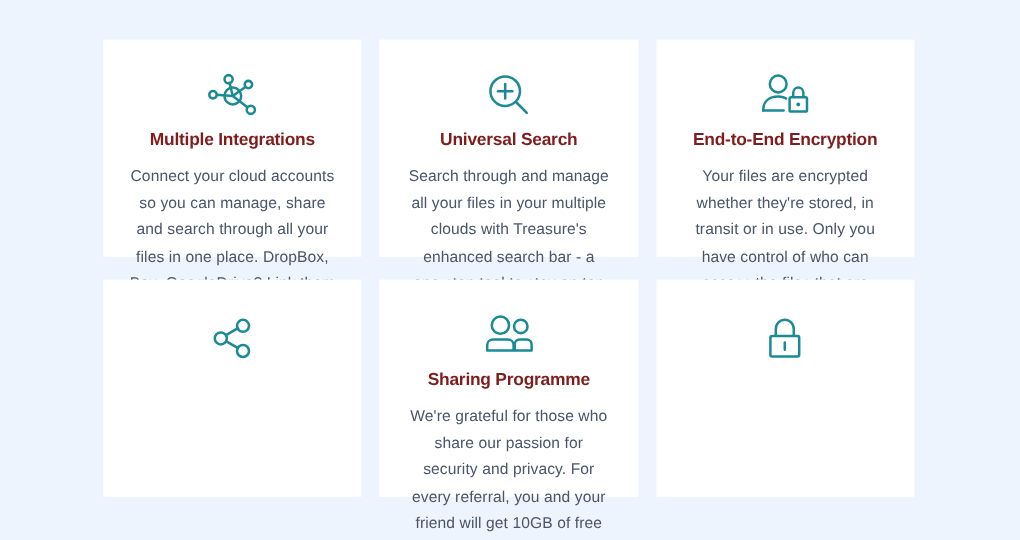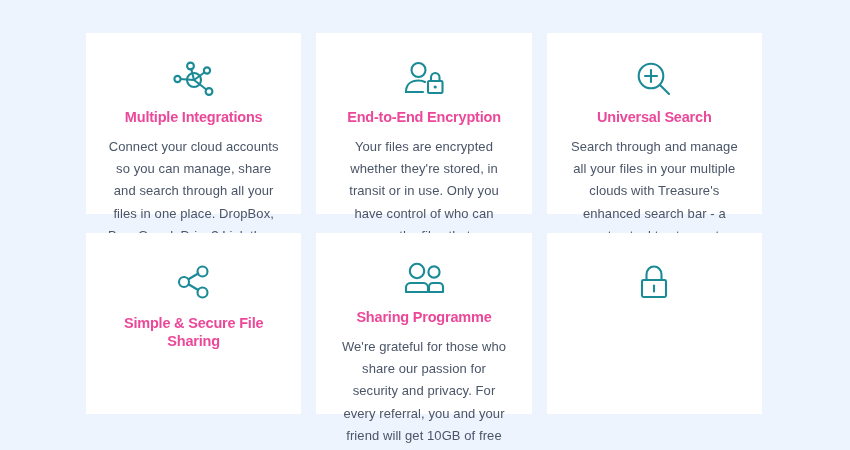--- a/index.html
+++ b/index.html
@@ -45,21 +45,21 @@
     margin-bottom: 10px;
   }
 
   .card-icon svg {
     display: block;
   }
 
   .card-title {
     font-size: 14.5px;
     font-weight: bold;
-    color: #ec4899;
+    color: #7f1d1d;
     text-align: center;
     line-height: 1.22;
     letter-spacing: -0.2px;
     margin-bottom: 9px;
   }
 
   .card-body {
     font-size: 13px;
     font-weight: normal;
     color: #4a5568;
@@ -88,56 +88,55 @@
         <circle cx="6.5" cy="20" r="3.1"></circle>
       </svg>
     </div>
     <div class="card-title">Multiple Integrations</div>
     <div class="card-body">Connect your cloud accounts so you can manage, share and search through all your files in one place. DropBox, Box, GoogleDrive? Link them up in Treasure!</div>
   </div>
 
   <div class="feature-card">
     <div class="card-icon">
       <svg width="46" height="40" viewBox="0 0 46 40" fill="none" stroke="#1a8a96" stroke-width="2.1">
+        <circle cx="20" cy="17" r="12.3"></circle>
+        <line x1="20" y1="11" x2="20" y2="23" stroke-linecap="round"></line>
+        <line x1="14" y1="17" x2="26" y2="17" stroke-linecap="round"></line>
+        <line x1="29" y1="26" x2="38" y2="35" stroke-linecap="round"></line>
+      </svg>
+    </div>
+    <div class="card-title">Universal Search</div>
+    <div class="card-body">Search through and manage all your files in your multiple clouds with Treasure's enhanced search bar - a one-stop tool to stay on top of your cloud accounts.</div>
+  </div>
+
+  <div class="feature-card">
+    <div class="card-icon">
+      <svg width="46" height="40" viewBox="0 0 46 40" fill="none" stroke="#1a8a96" stroke-width="2.1">
         <circle cx="17.5" cy="11" r="7"></circle>
         <path d="M5 33 C5 25 10.5 21.5 17.5 21.5 C20 21.5 22.2 22 24 23" stroke-linecap="round"></path>
         <line x1="5" y1="33" x2="22" y2="33" stroke-linecap="round"></line>
         <rect x="27" y="22" width="14.5" height="12" rx="1.2"></rect>
         <path d="M30 22 V18.6 C30 15.7 32 14 34.2 14 C36.4 14 38.5 15.7 38.5 18.6 V22"></path>
         <circle cx="34.2" cy="28" r="1.6" fill="#1a8a96" stroke="none"></circle>
       </svg>
     </div>
     <div class="card-title">End-to-End Encryption</div>
     <div class="card-body">Your files are encrypted whether they're stored, in transit or in use. Only you have control of who can access the files that are precious to you.</div>
   </div>
 
   <div class="feature-card">
     <div class="card-icon">
       <svg width="46" height="40" viewBox="0 0 46 40" fill="none" stroke="#1a8a96" stroke-width="2.1">
-        <circle cx="20" cy="17" r="12.3"></circle>
-        <line x1="20" y1="11" x2="20" y2="23" stroke-linecap="round"></line>
-        <line x1="14" y1="17" x2="26" y2="17" stroke-linecap="round"></line>
-        <line x1="29" y1="26" x2="38" y2="35" stroke-linecap="round"></line>
-      </svg>
-    </div>
-    <div class="card-title">Universal Search</div>
-    <div class="card-body">Search through and manage all your files in your multiple clouds with Treasure's enhanced search bar - a one-stop tool to stay on top of your cloud accounts.</div>
-  </div>
-
-  <div class="feature-card">
-    <div class="card-icon">
-      <svg width="46" height="40" viewBox="0 0 46 40" fill="none" stroke="#1a8a96" stroke-width="2.1">
         <line x1="17" y1="17.5" x2="28" y2="11"></line>
         <line x1="17" y1="22" x2="28" y2="28.5"></line>
         <circle cx="13" cy="20" r="5"></circle>
         <circle cx="31.5" cy="9.5" r="5"></circle>
         <circle cx="31.5" cy="30.5" r="5"></circle>
       </svg>
     </div>
-    <div class="card-title">Simple &amp; Secure File Sharing</div>
   </div>
 
   <div class="feature-card">
     <div class="card-icon">
       <svg width="50" height="40" viewBox="0 0 50 40" fill="none" stroke="#1a8a96" stroke-width="2.1">
         <circle cx="18" cy="12" r="7.2"></circle>
         <path d="M7 33 V28.5 C7 25.8 9.2 24 12 24 H24 C26.8 24 29 25.8 29 28.5 V33 Z" stroke-linejoin="round"></path>
         <circle cx="35" cy="13" r="5.6"></circle>
         <path d="M30 33 V28 C30 25.6 31.8 24 34 24 H40 C42.2 24 44 25.6 44 28 V33 Z" stroke-linejoin="round"></path>
       </svg>

